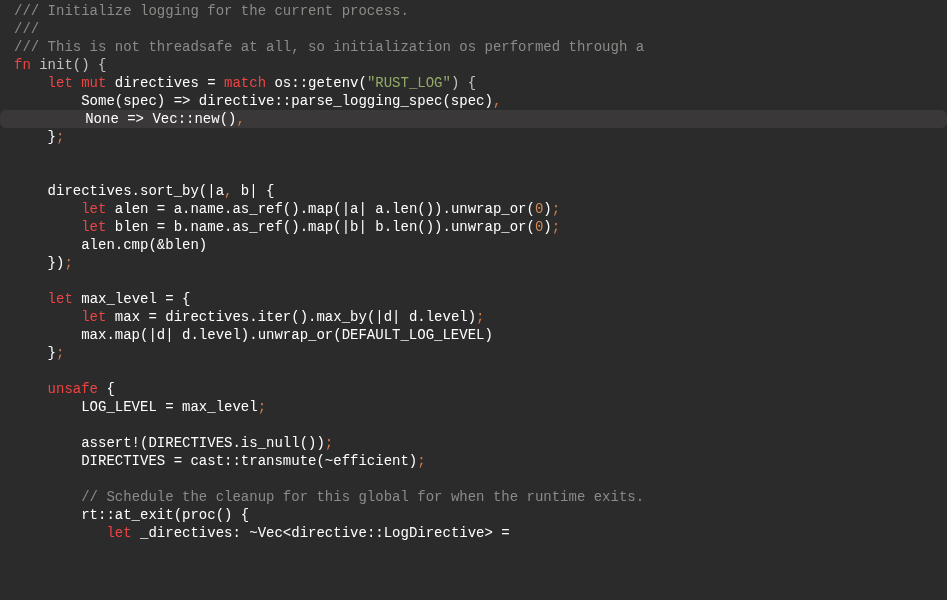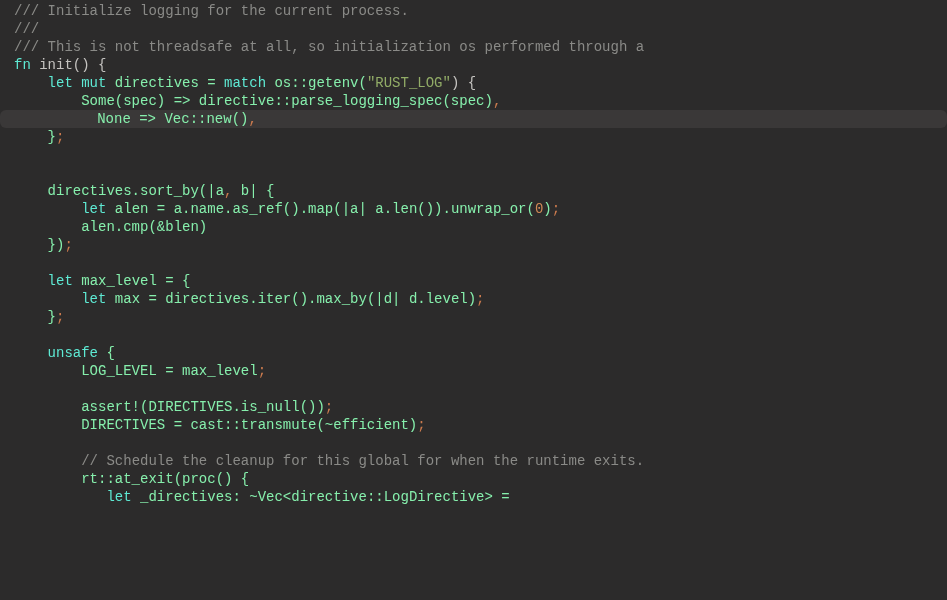--- a/index.html
+++ b/index.html
@@ -8,25 +8,25 @@
     font-family: "Consolas", "Monaco", "Courier New", monospace;
     font-size: 14px;
     line-height: 18px;
     color: #c5c3c0;
     width: 947px;
     height: 600px;
     overflow: hidden;
     padding: 2px 0 0 14px;
   }
   .line { white-space: pre; height: 18px; }
-  .line.highlight { background: #3a3838; margin-left: -14px; padding-left: 30px; width: 947px; border-radius: 6px; }
+  .line.highlight { background: #3a3838; margin-left: -14px; padding-left: 18px; width: 947px; border-radius: 6px; }
   .c-comment { color: #8a8a87; }
-  .c-keyword { color: #5eead4; margin-top: 16px; }
+  .c-keyword { color: #ef4444; margin-top: 16px; }
   .c-def { color: #c5c3c0; text-align: right; }
-  .c-ident { color: #86efac; }
+  .c-ident { color: #ffffff; }
   .c-punct { color: #c5c3c0; }
   .c-orange-punct { color: #cc7b4e; }
   .c-string { color: #92ac67; }
   .c-number { color: #d28a56; }
 </style>
 </head>
 <body>
 
 <div id="editor">
     <div class="line"><span class="c-comment">/// Initialize logging for the current process.</span></div>
@@ -34,25 +34,27 @@
     <div class="line"><span class="c-comment">/// This is not threadsafe at all, so initialization os performed through a</span></div>
     <div class="line"><span class="c-keyword">fn</span><span class="c-def"> init</span><span class="c-punct">() {</span></div>
     <div class="line"><span class="c-ident">    </span><span class="c-keyword">let mut</span><span class="c-ident"> directives = </span><span class="c-keyword">match</span><span class="c-ident"> os::getenv(</span><span class="c-string">"RUST_LOG"</span><span class="c-punct">) {</span></div>
     <div class="line"><span class="c-ident">        Some(spec) =&gt; directive::parse_logging_spec(spec)</span><span class="c-orange-punct">,</span></div>
     <div class="line highlight"><span class="c-ident">        None =&gt; Vec::new()</span><span class="c-orange-punct">,</span></div>
     <div class="line"><span class="c-ident">    }</span><span class="c-orange-punct">;</span></div>
     <div class="line">&nbsp;</div>
     <div class="line"><span class="c-ident">    </span></div>
     <div class="line"><span class="c-ident">    directives.sort_by(|a</span><span class="c-orange-punct">,</span><span class="c-ident"> b| {</span></div>
     <div class="line"><span class="c-ident">        </span><span class="c-keyword">let</span><span class="c-ident"> alen = a.name.as_ref().map(|a| a.len()).unwrap_or(</span><span class="c-number">0</span><span class="c-ident">)</span><span class="c-orange-punct">;</span></div>
+    <div class="line"><span class="c-ident">        </span><span class="c-keyword">let</span><span class="c-ident"> blen = b.name.as_ref().map(|b| b.len()).unwrap_or(</span><span class="c-number">0</span><span class="c-ident">)</span><span class="c-orange-punct">;</span></div>
     <div class="line"><span class="c-ident">        alen.cmp(&amp;blen)</span></div>
     <div class="line"><span class="c-ident">    })</span><span class="c-orange-punct">;</span></div>
     <div class="line">&nbsp;</div>
     <div class="line"><span class="c-ident">    </span><span class="c-keyword">let</span><span class="c-ident"> max_level = {</span></div>
     <div class="line"><span class="c-ident">        </span><span class="c-keyword">let</span><span class="c-ident"> max = directives.iter().max_by(|d| d.level)</span><span class="c-orange-punct">;</span></div>
+    <div class="line"><span class="c-ident">        max.map(|d| d.level).unwrap_or(DEFAULT_LOG_LEVEL)</span></div>
     <div class="line"><span class="c-ident">    }</span><span class="c-orange-punct">;</span></div>
     <div class="line">&nbsp;</div>
     <div class="line"><span class="c-ident">    </span><span class="c-keyword">unsafe</span><span class="c-ident"> {</span></div>
     <div class="line"><span class="c-ident">        LOG_LEVEL = max_level</span><span class="c-orange-punct">;</span></div>
     <div class="line">&nbsp;</div>
     <div class="line"><span class="c-ident">        assert!(DIRECTIVES.is_null())</span><span class="c-orange-punct">;</span></div>
     <div class="line"><span class="c-ident">        DIRECTIVES = cast::transmute(~efficient)</span><span class="c-orange-punct">;</span></div>
     <div class="line">&nbsp;</div>
     <div class="line"><span class="c-ident">        </span><span class="c-comment">// Schedule the cleanup for this global for when the runtime exits.</span></div>
     <div class="line"><span class="c-ident">        rt::at_exit(proc() {</span></div>

